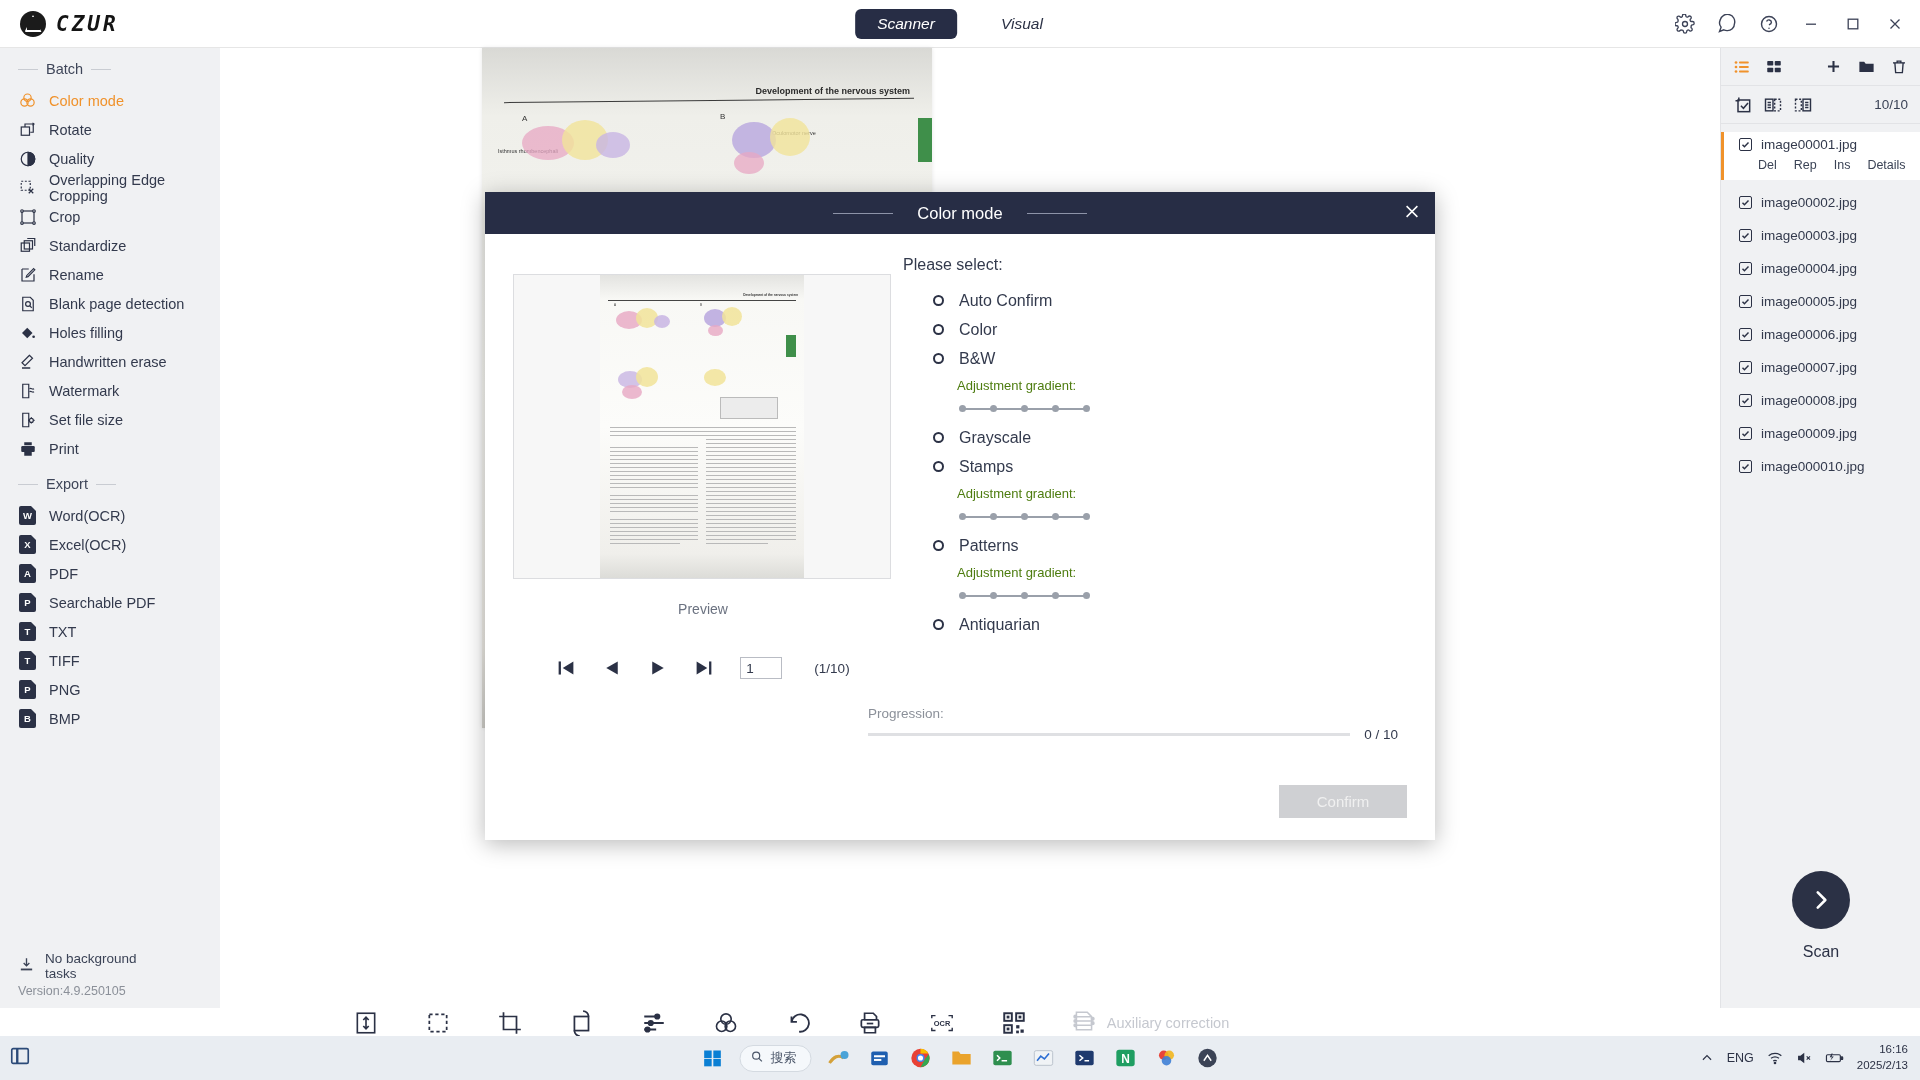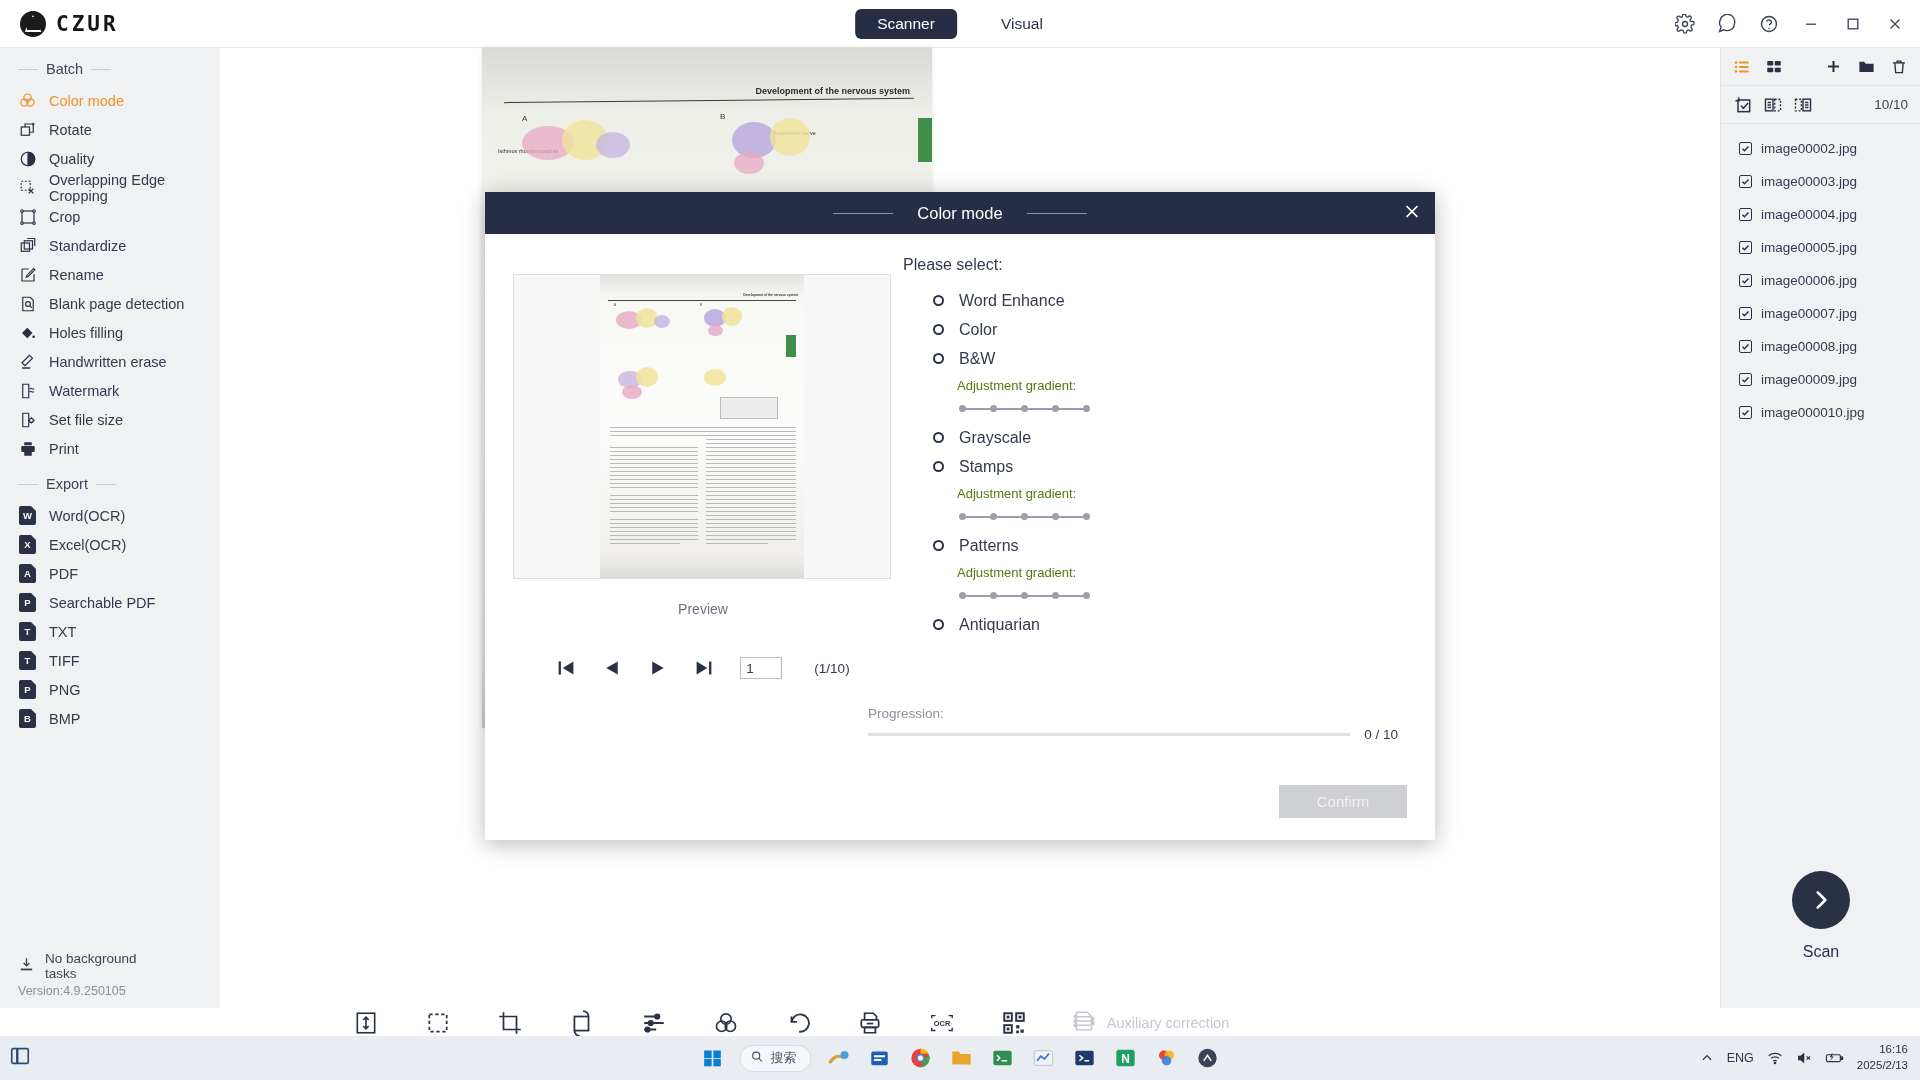--- a/index.html
+++ b/index.html
@@ -14,21 +14,21 @@
     width: 1920px; height: 1080px;
     background: #ffffff;
   }
 
   
   .titlebar {
     position: absolute; top: 0; left: 0;
     width: 1920px; height: 48px;
     background: #ffffff;
     border-bottom: 1px solid #e6e6e6;
-    display: flex; align-items: center;
+    display: flex; align-items: center; font-style: italic;
   }
   .brand { display: flex; align-items: center; gap: 10px; margin-left: 20px; }
   .brand-logo {
     width: 26px; height: 26px; border-radius: 50%;
     background: #1b1b1b; position: relative;
     display: flex; align-items: center; justify-content: center;
   }
   .brand-logo::after {
     content: ""; width: 13px; height: 13px;
     border: 2px solid #fff; border-radius: 1px;
@@ -735,20 +735,36 @@
         <svg width="20" height="20" viewBox="0 0 24 24" fill="none" stroke="currentColor" stroke-width="1.7">
           <rect x="3" y="5" width="7" height="14" stroke-dasharray="2.4 2"></rect>
           <rect x="12" y="5" width="9" height="14"></rect>
             <path d="M14.5 9h4M14.5 12h4M14.5 15h4"></path>
         </svg>
       </span>
       <span class="rp-count">10/10</span>
     </div>
 
     <div class="rp-list">
+      <div class="file-block selected" style="margin-bottom:6px">
+        <div class="file-item">
+          <span class="cb">
+            <svg width="9" height="9" viewBox="0 0 12 12" fill="none" stroke="#2b3145" stroke-width="1.9">
+                <path d="M2 6.2l2.6 2.8L10 3.2"></path>
+              </svg>
+          </span>
+          <span>image00001.jpg</span>
+        </div>
+        <div class="file-actions">
+          <span>Del</span>
+          <span>Rep</span>
+          <span>Ins</span>
+          <span>Details</span>
+        </div>
+      </div>
 
       <div class="file-item" style="height:33px">
         <span class="cb">
             <svg width="9" height="9" viewBox="0 0 12 12" fill="none" stroke="#2b3145" stroke-width="1.9">
               <path d="M2 6.2l2.6 2.8L10 3.2"></path>
             </svg>
           </span>
         <span>image00002.jpg</span>
       </div>
       <div class="file-item" style="height:33px">
@@ -946,21 +962,21 @@
           <input class="pg-input" value="1" style="">
           <span class="pg-count">(1/10)</span>
         </div>
       </div>
 
       <div class="mb-right">
         <div class="please">Please select:</div>
 
         <div class="opt-row">
           <span class="radio"></span>
-          <span class="opt-label">Word Enhance</span>
+          <span class="opt-label">Auto Confirm</span>
         </div>
 
         <div class="opt-row">
           <span class="radio"></span>
           <span class="opt-label">Color</span>
         </div>
 
         <div class="opt-row">
           <span class="radio"></span>
           <span class="opt-label">B&amp;W</span>

